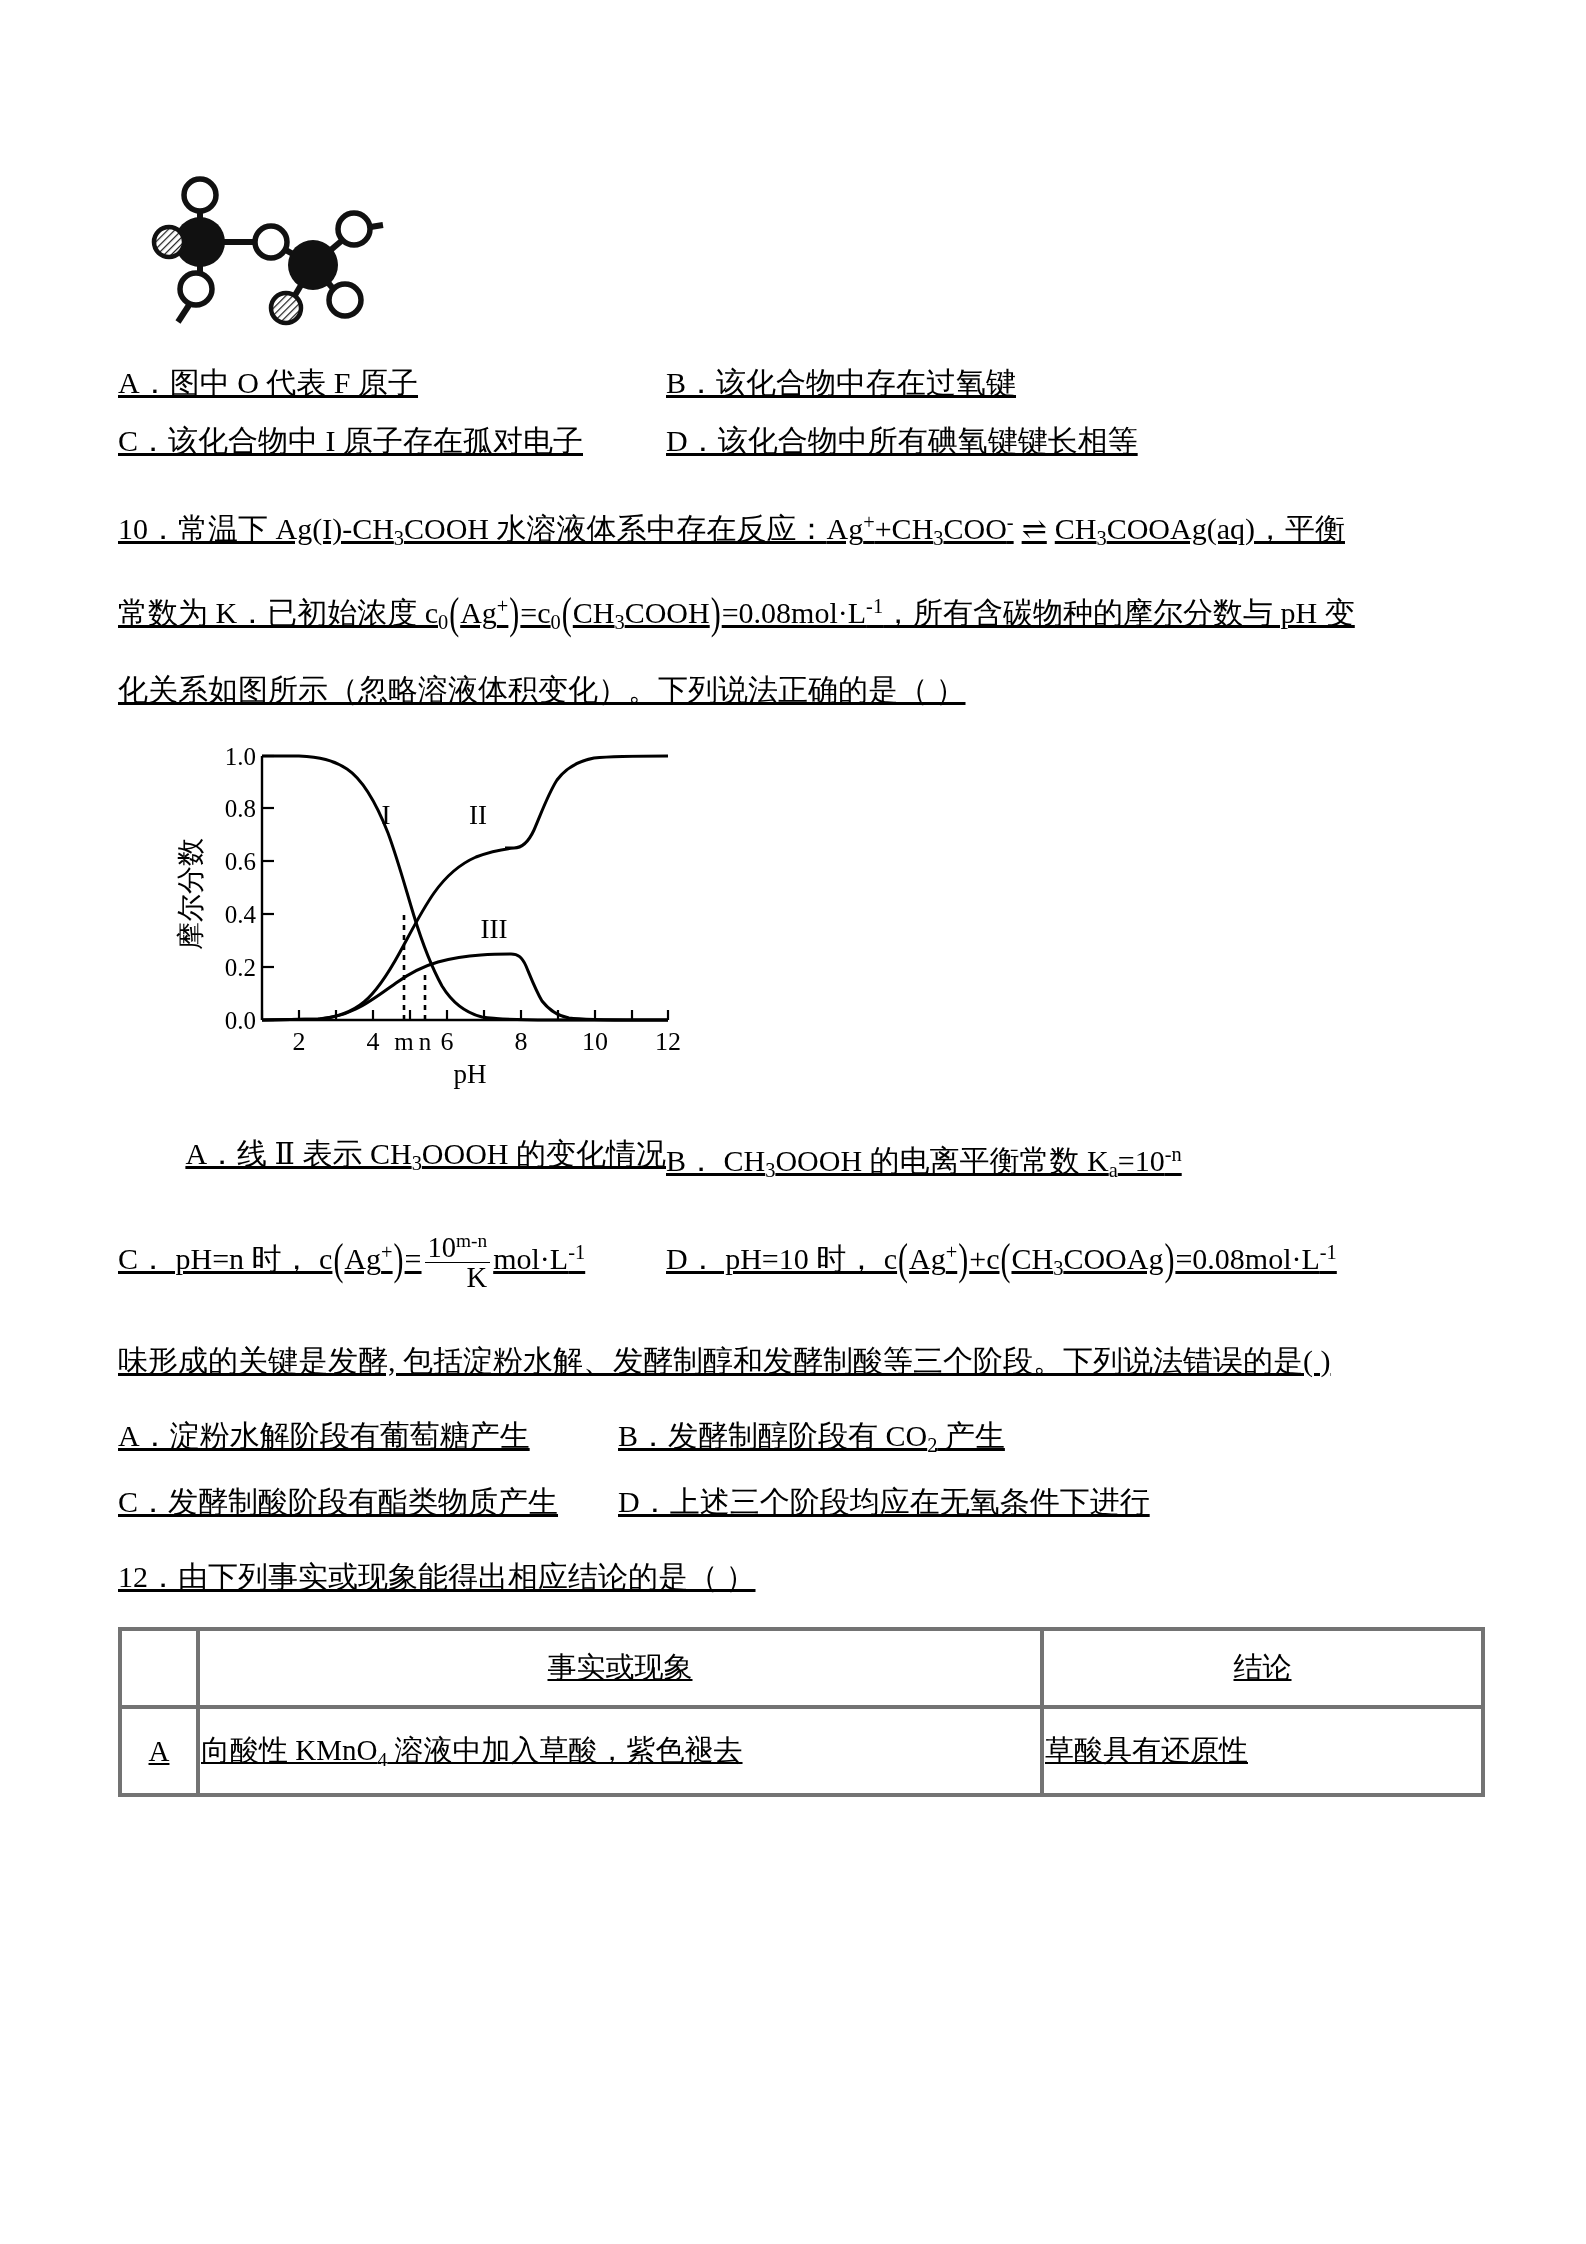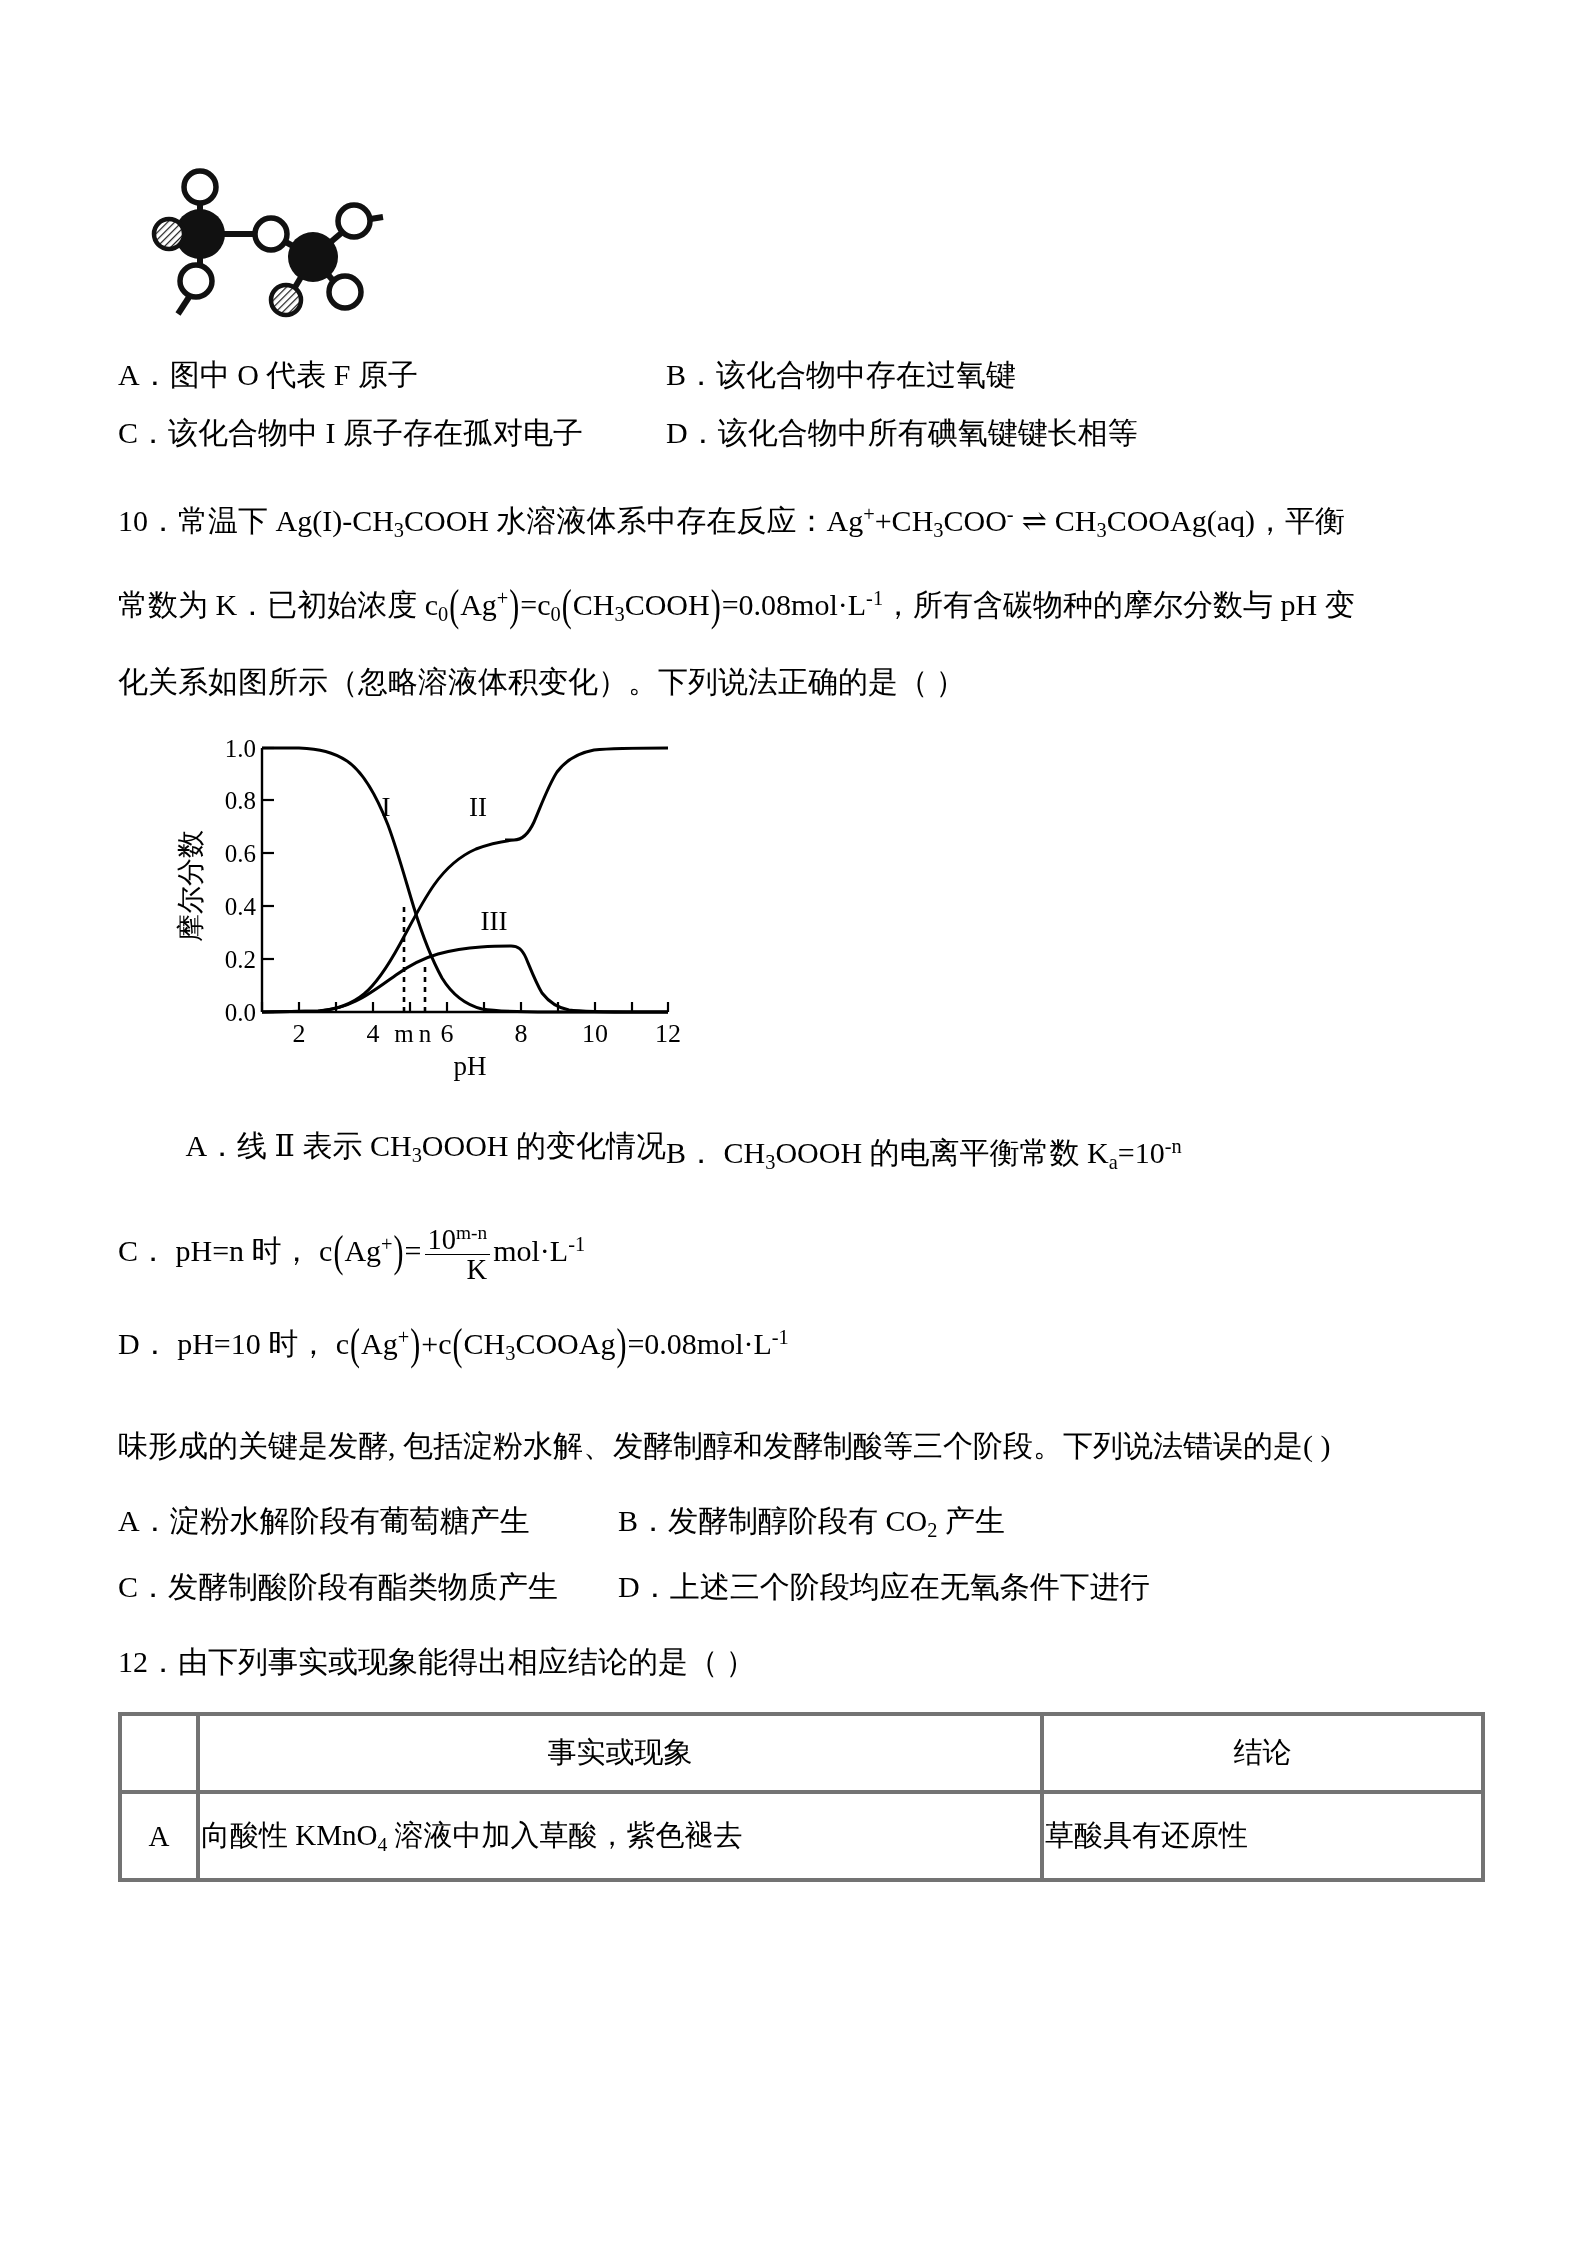--- a/index.html
+++ b/index.html
@@ -18,22 +18,23 @@
   .page {
     position: relative;
     width: 1586px;
     height: 2244px;
     padding: 0;
     box-sizing: border-box;
   }
   .content {
     position: absolute;
     left: 118px;
-    top: 4px;
+    top: 12px;
     width: 1360px;
+    text-decoration: underline;
   }
   .qpara {
     font-size: 30px;
     line-height: 68px;
   }
   .opt-row {
     display: flex;
     font-size: 30px;
     line-height: 58px;
   }
@@ -243,21 +244,21 @@
           <text x="324" y="200">III</text>
         </g>
       </svg>
     </div>
 
     <div class="opt-row" style="margin-top:2px;text-align:right;">
       <div class="opt" style="width:548px;"><span>A．线 Ⅱ 表示 CH</span><sub>3</sub><span>OOOH 的变化情况</span></div>
       <div class="opt"><span>B．  CH</span><sub>3</sub><span>OOOH 的电离平衡常数 K</span><sub>a</sub><span>=10</span><sup>-n</sup></div>
     </div>
 
-    <div class="opt-row" style="line-height:86px; margin-top:10px;flex-direction:column;">
+    <div class="opt-row" style="line-height:86px; margin-top:10px;">
       <div class="opt" style="width:548px;"><span>C．  pH=n 时，  c</span><span class="paren-big">(</span><span>Ag</span><sup>+</sup><span class="paren-big">)</span><span>=</span><span class="frac"><span class="num"><span>10</span><sup>m-n</sup></span><span class="den">K</span></span><span>mol·L</span><sup>-1</sup></div>
       <div class="opt"><span>D．  pH=10 时，  c</span><span class="paren-big">(</span><span>Ag</span><sup>+</sup><span class="paren-big">)</span><span>+c</span><span class="paren-big">(</span><span>CH</span><sub>3</sub><span>COOAg</span><span class="paren-big">)</span><span>=0.08mol·L</span><sup>-1</sup></div>
     </div>
 
 
     <div class="qpara" style="margin-top:16px;">
       <div>味形成的关键是发酵, 包括淀粉水解、发酵制醇和发酵制酸等三个阶段。下列说法错误的是(       )</div>
     </div>
     <div class="opt-row" style="margin-top:12px;">
       <div class="opt" style="width:500px;">A．淀粉水解阶段有葡萄糖产生</div>

